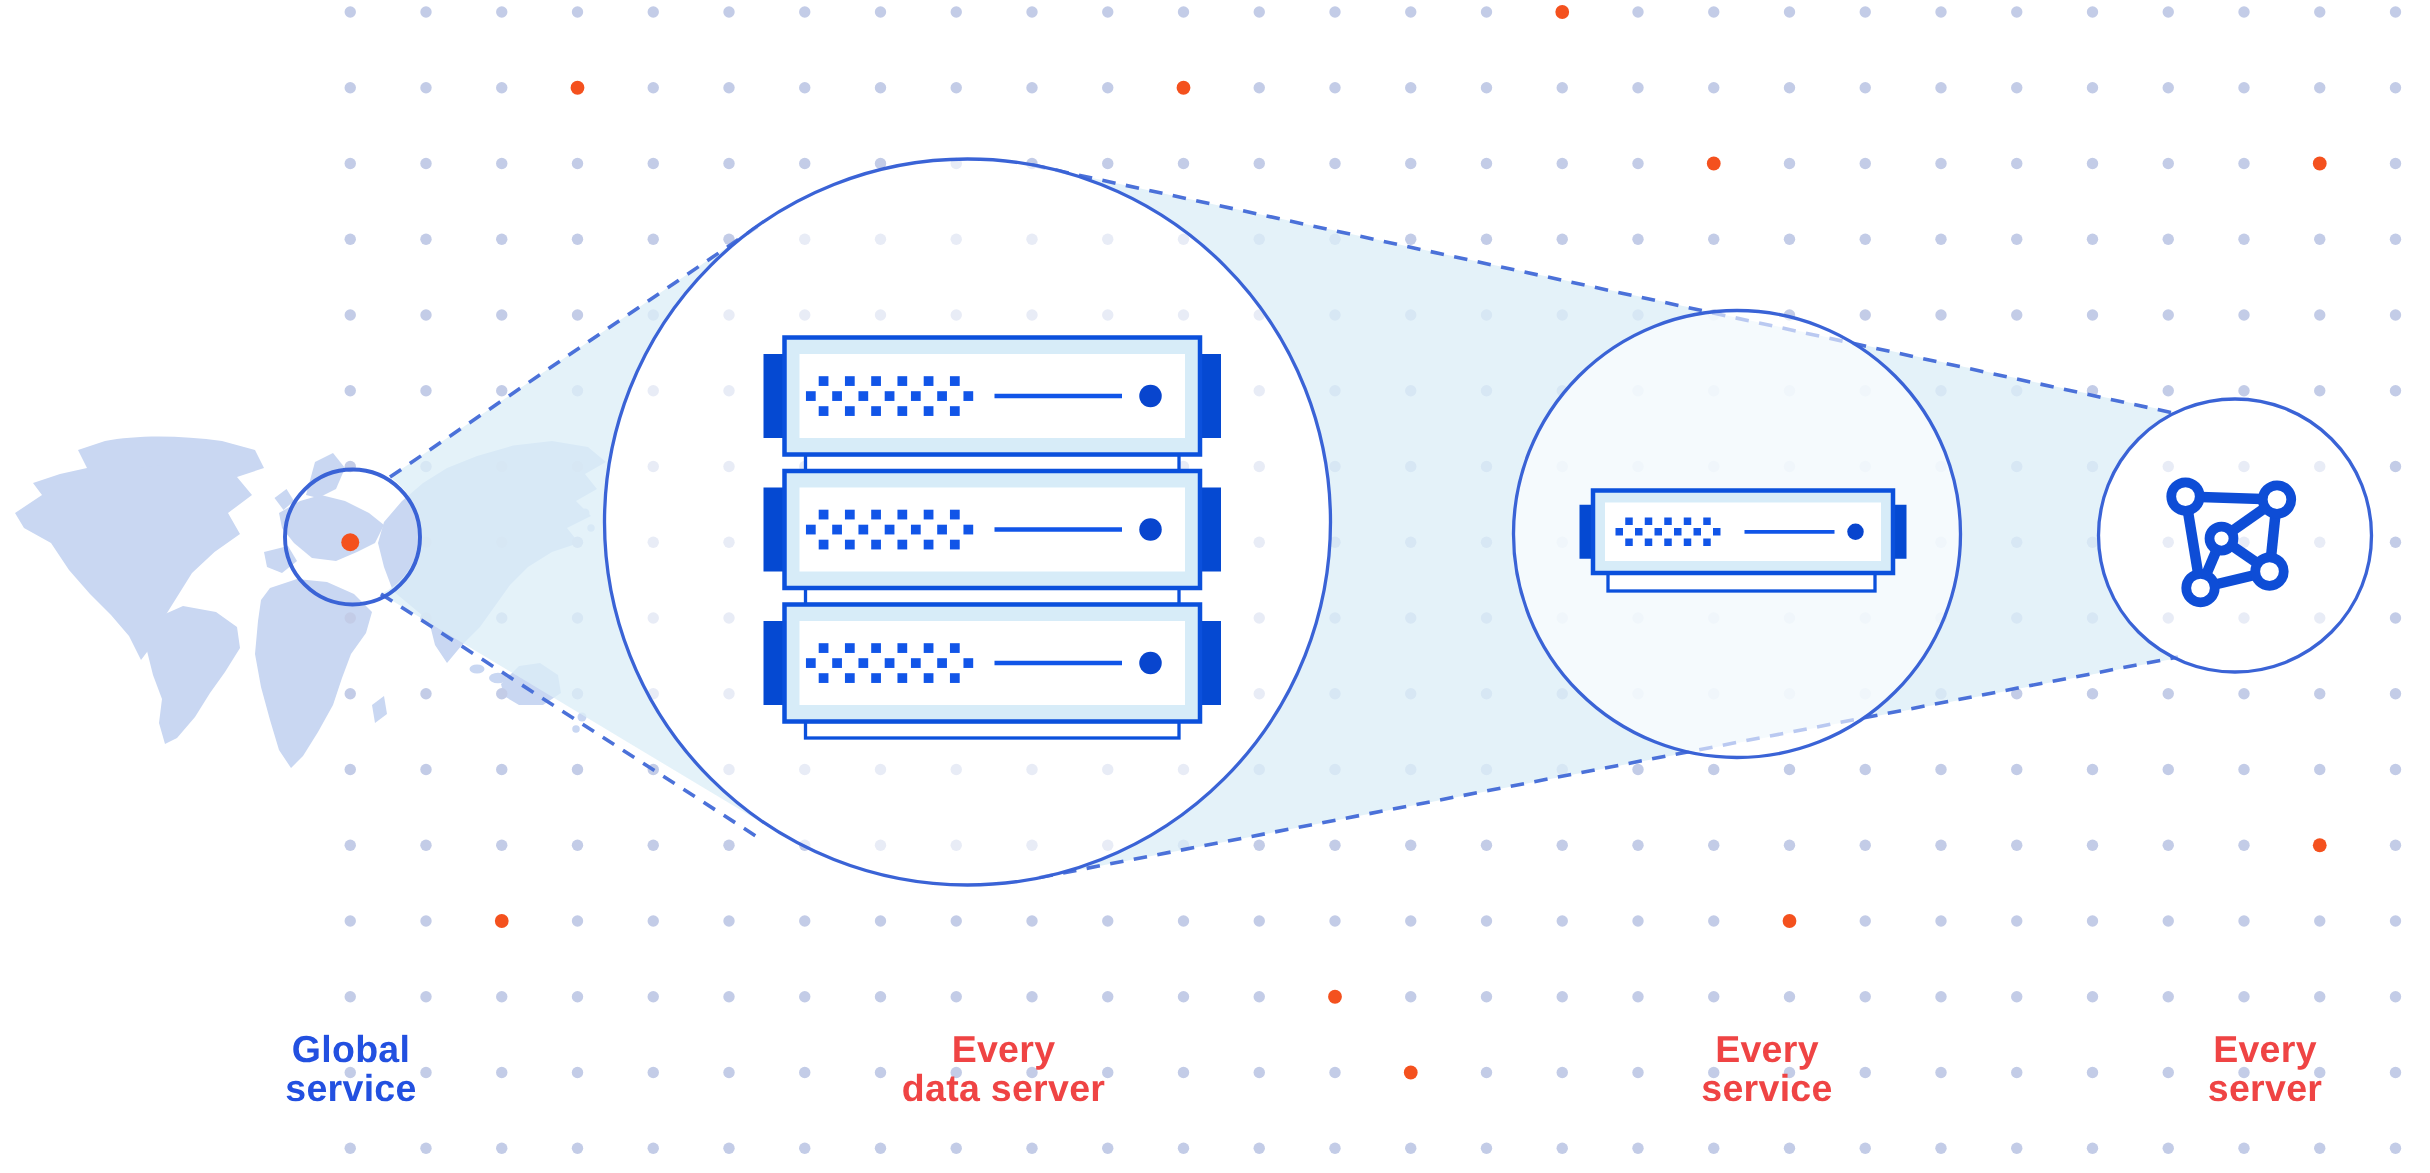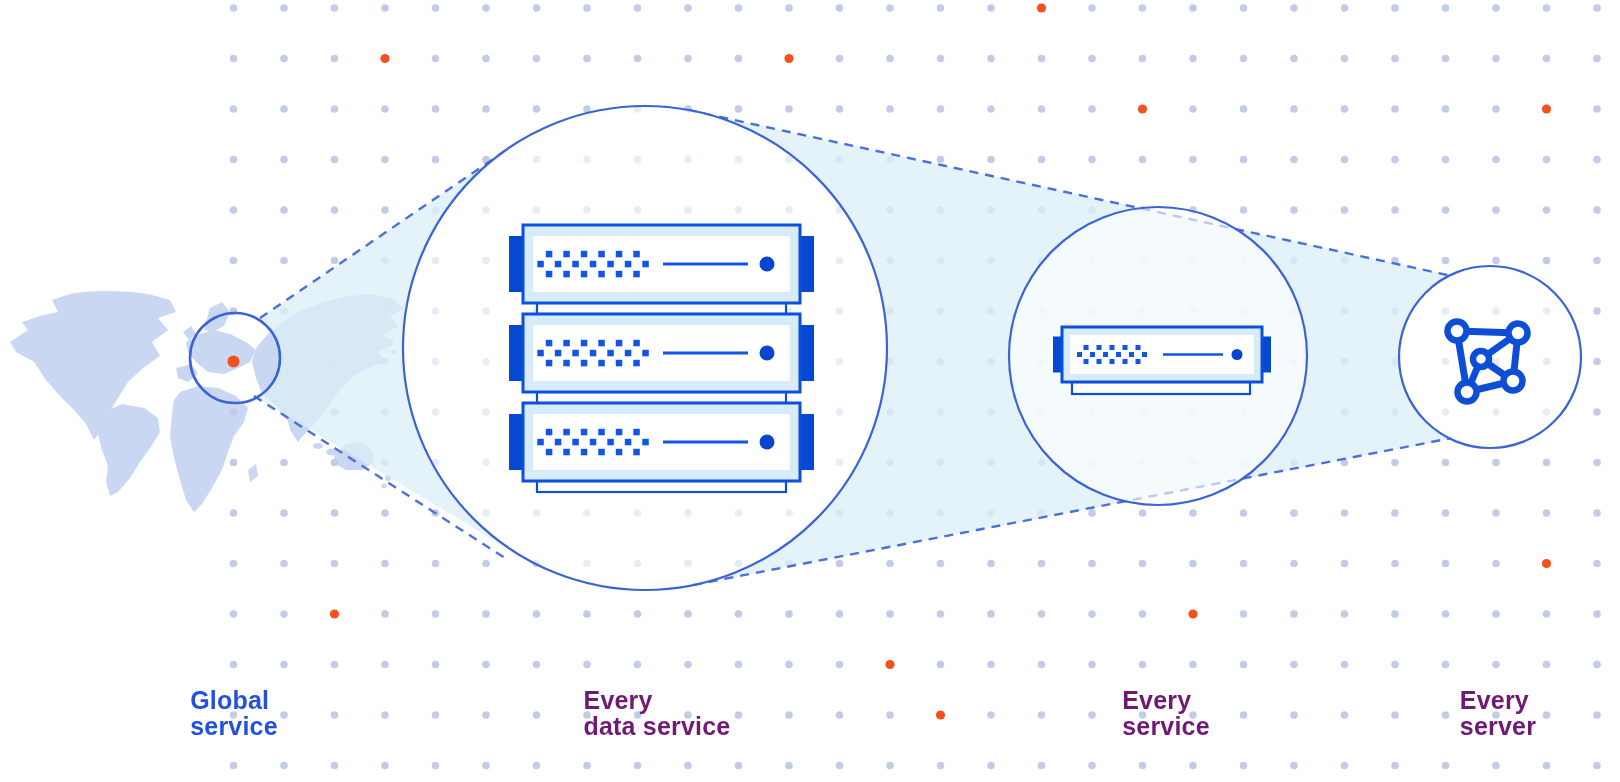--- a/index.html
+++ b/index.html
@@ -9,29 +9,30 @@
     height: 782px;
     overflow: hidden;
     background: #ffffff;
     font-family: "Liberation Sans", sans-serif;
   }
   #scene { position: absolute; left: 0; top: 0; }
   .stage-label {
     position: absolute;
     top: 687px;
     transform: translateX(-50%);
+    text-align: center;
     font-size: 25px;
     line-height: 26px;
     font-weight: 700;
     letter-spacing: 0.2px;
     white-space: nowrap;
   }
   .stage-label span { display: block; }
   .label-blue { color: #2250E0; }
-  .label-dark { color: #701a75; }
+  .label-dark { color: #ef4444; margin-left: 12px; }
 </style>
 </head>
 <body>
 
 <div id="stage">
 
   <svg id="scene" width="1620" height="782" viewBox="0 0 1620 782">
 
     <g id="world-map" fill="#C9D7F2">
       <path d="M 10 342 L 28 330 L 22 322 L 40 316 L 58 312 L 52 300 L 70 294
@@ -664,21 +665,21 @@
       </g>
     </g>
   </svg>
 
   <div class="stage-label label-blue" style="left:234px">
     <span>Global</span>
     <span>service</span>
   </div>
   <div class="stage-label label-dark" style="left:657px">
     <span>Every</span>
-    <span>data service</span>
+    <span>data server</span>
   </div>
   <div class="stage-label label-dark" style="left:1166px">
     <span>Every</span>
     <span>service</span>
   </div>
   <div class="stage-label label-dark" style="left:1498px">
     <span>Every</span>
     <span>server</span>
   </div>
 </div>

